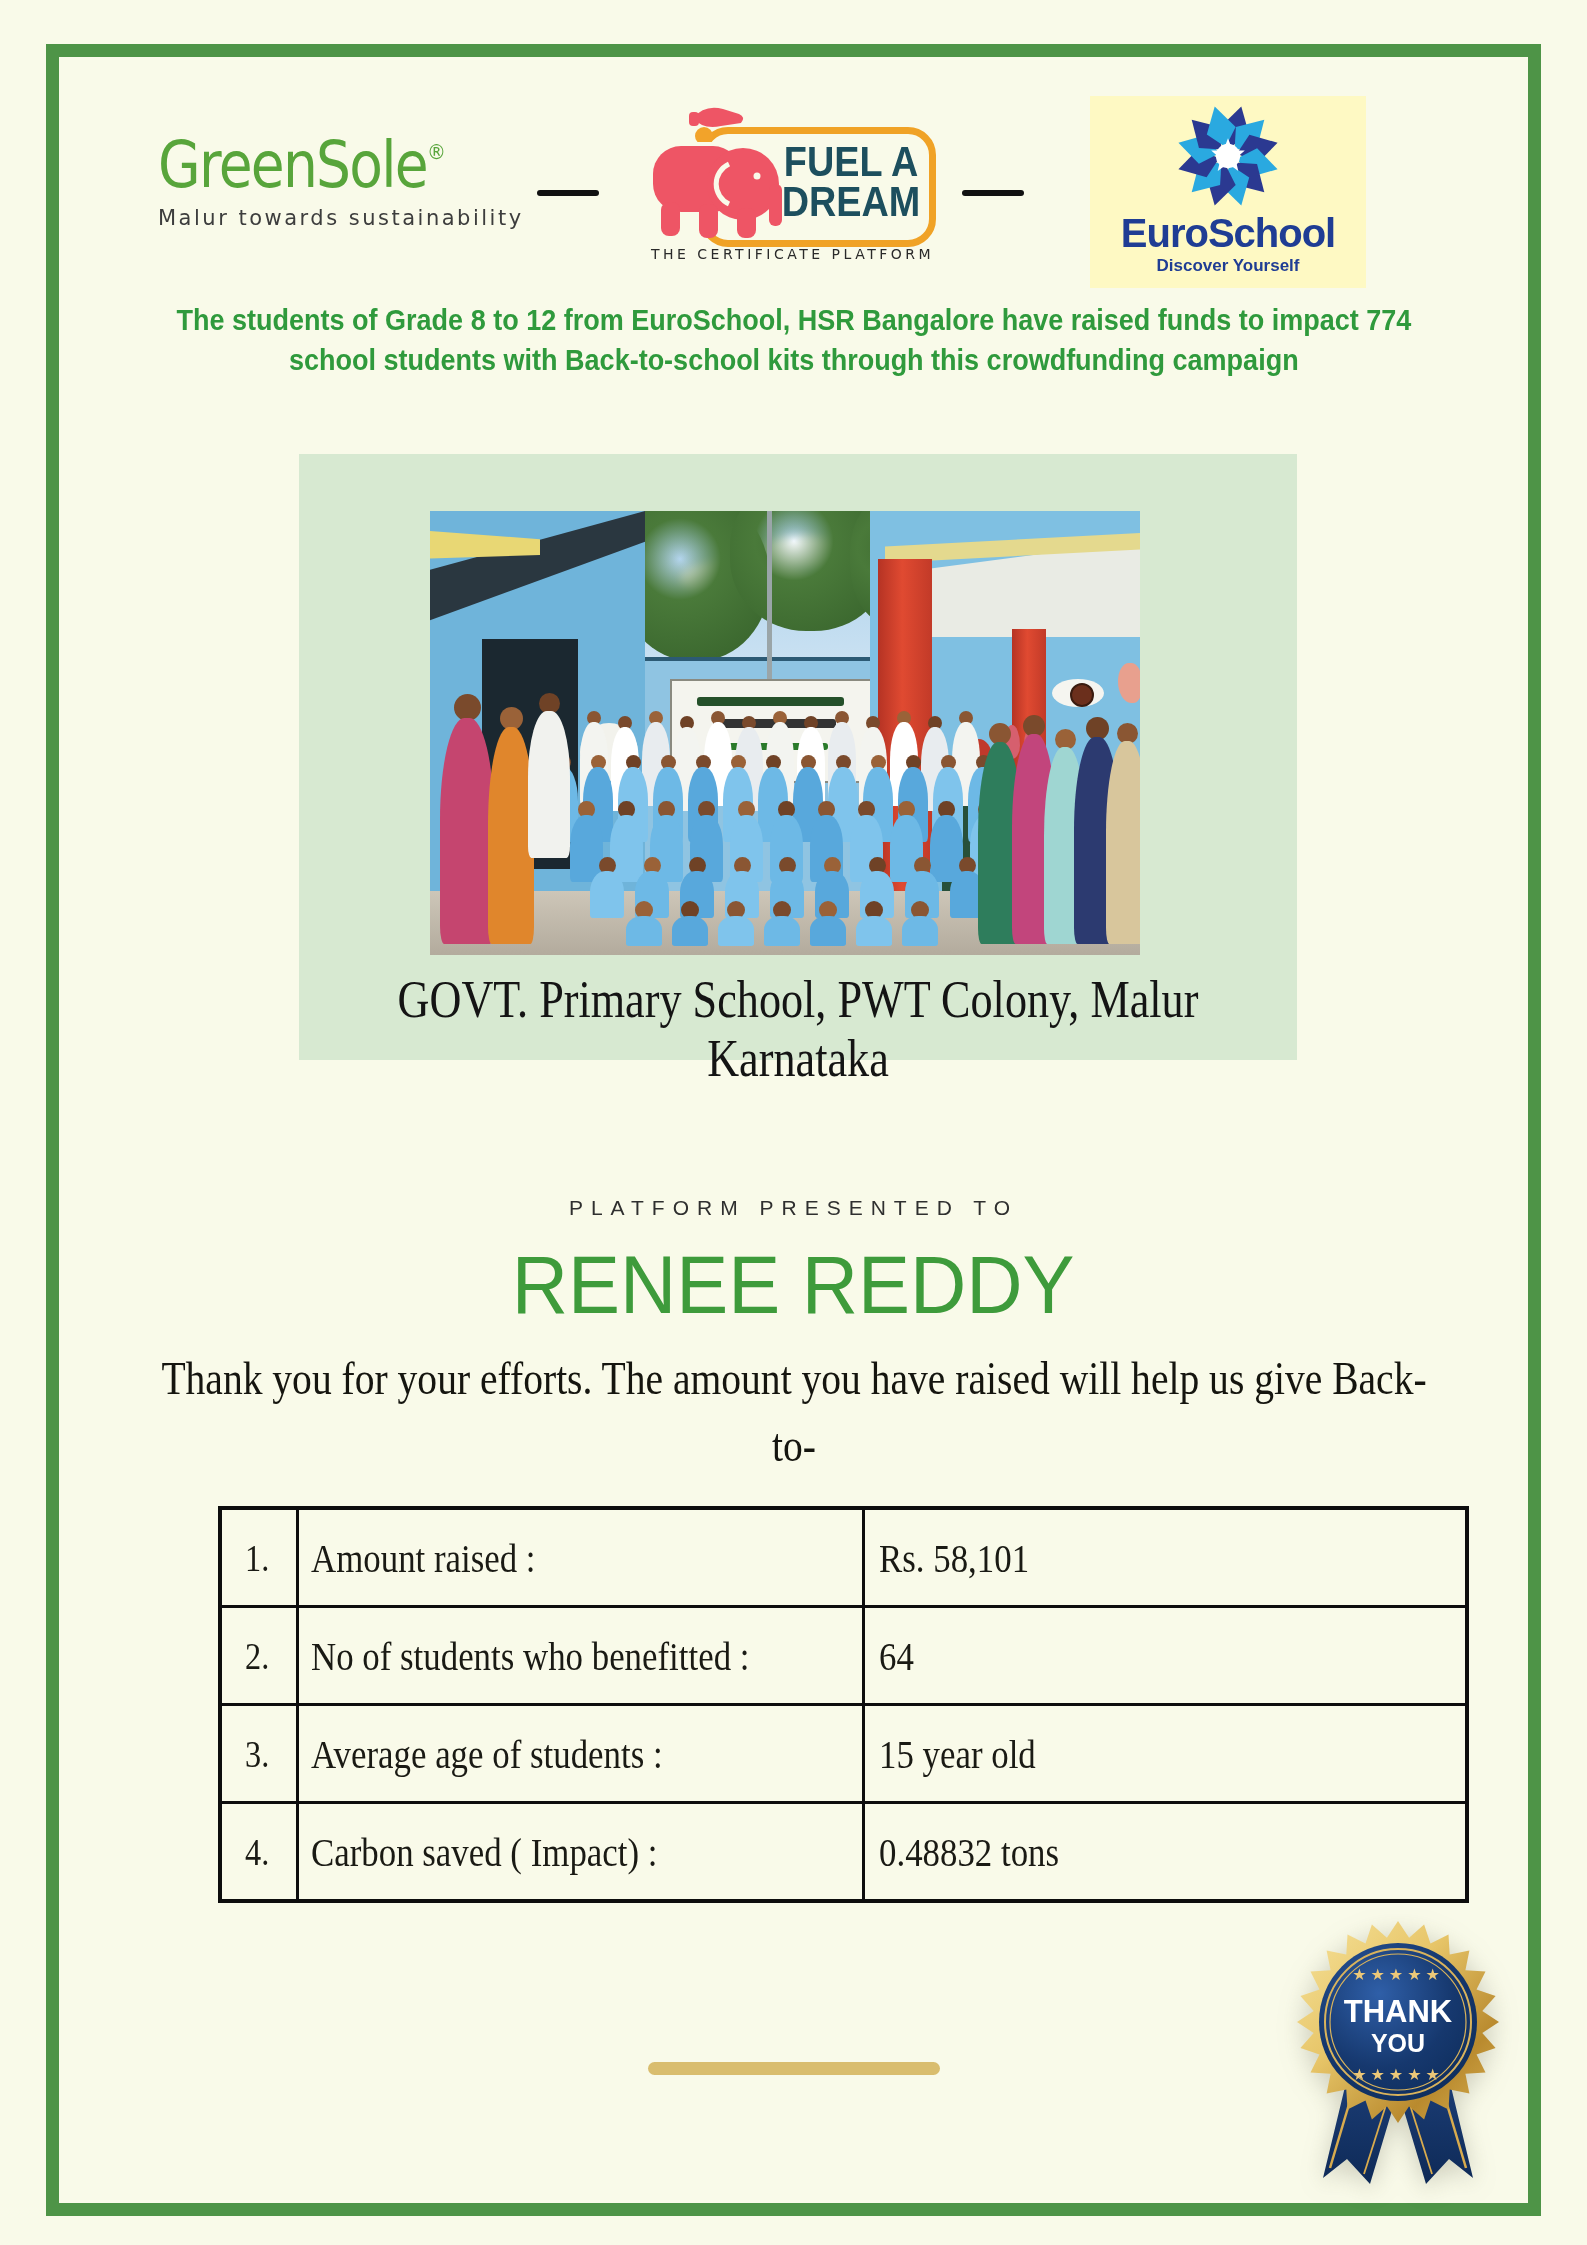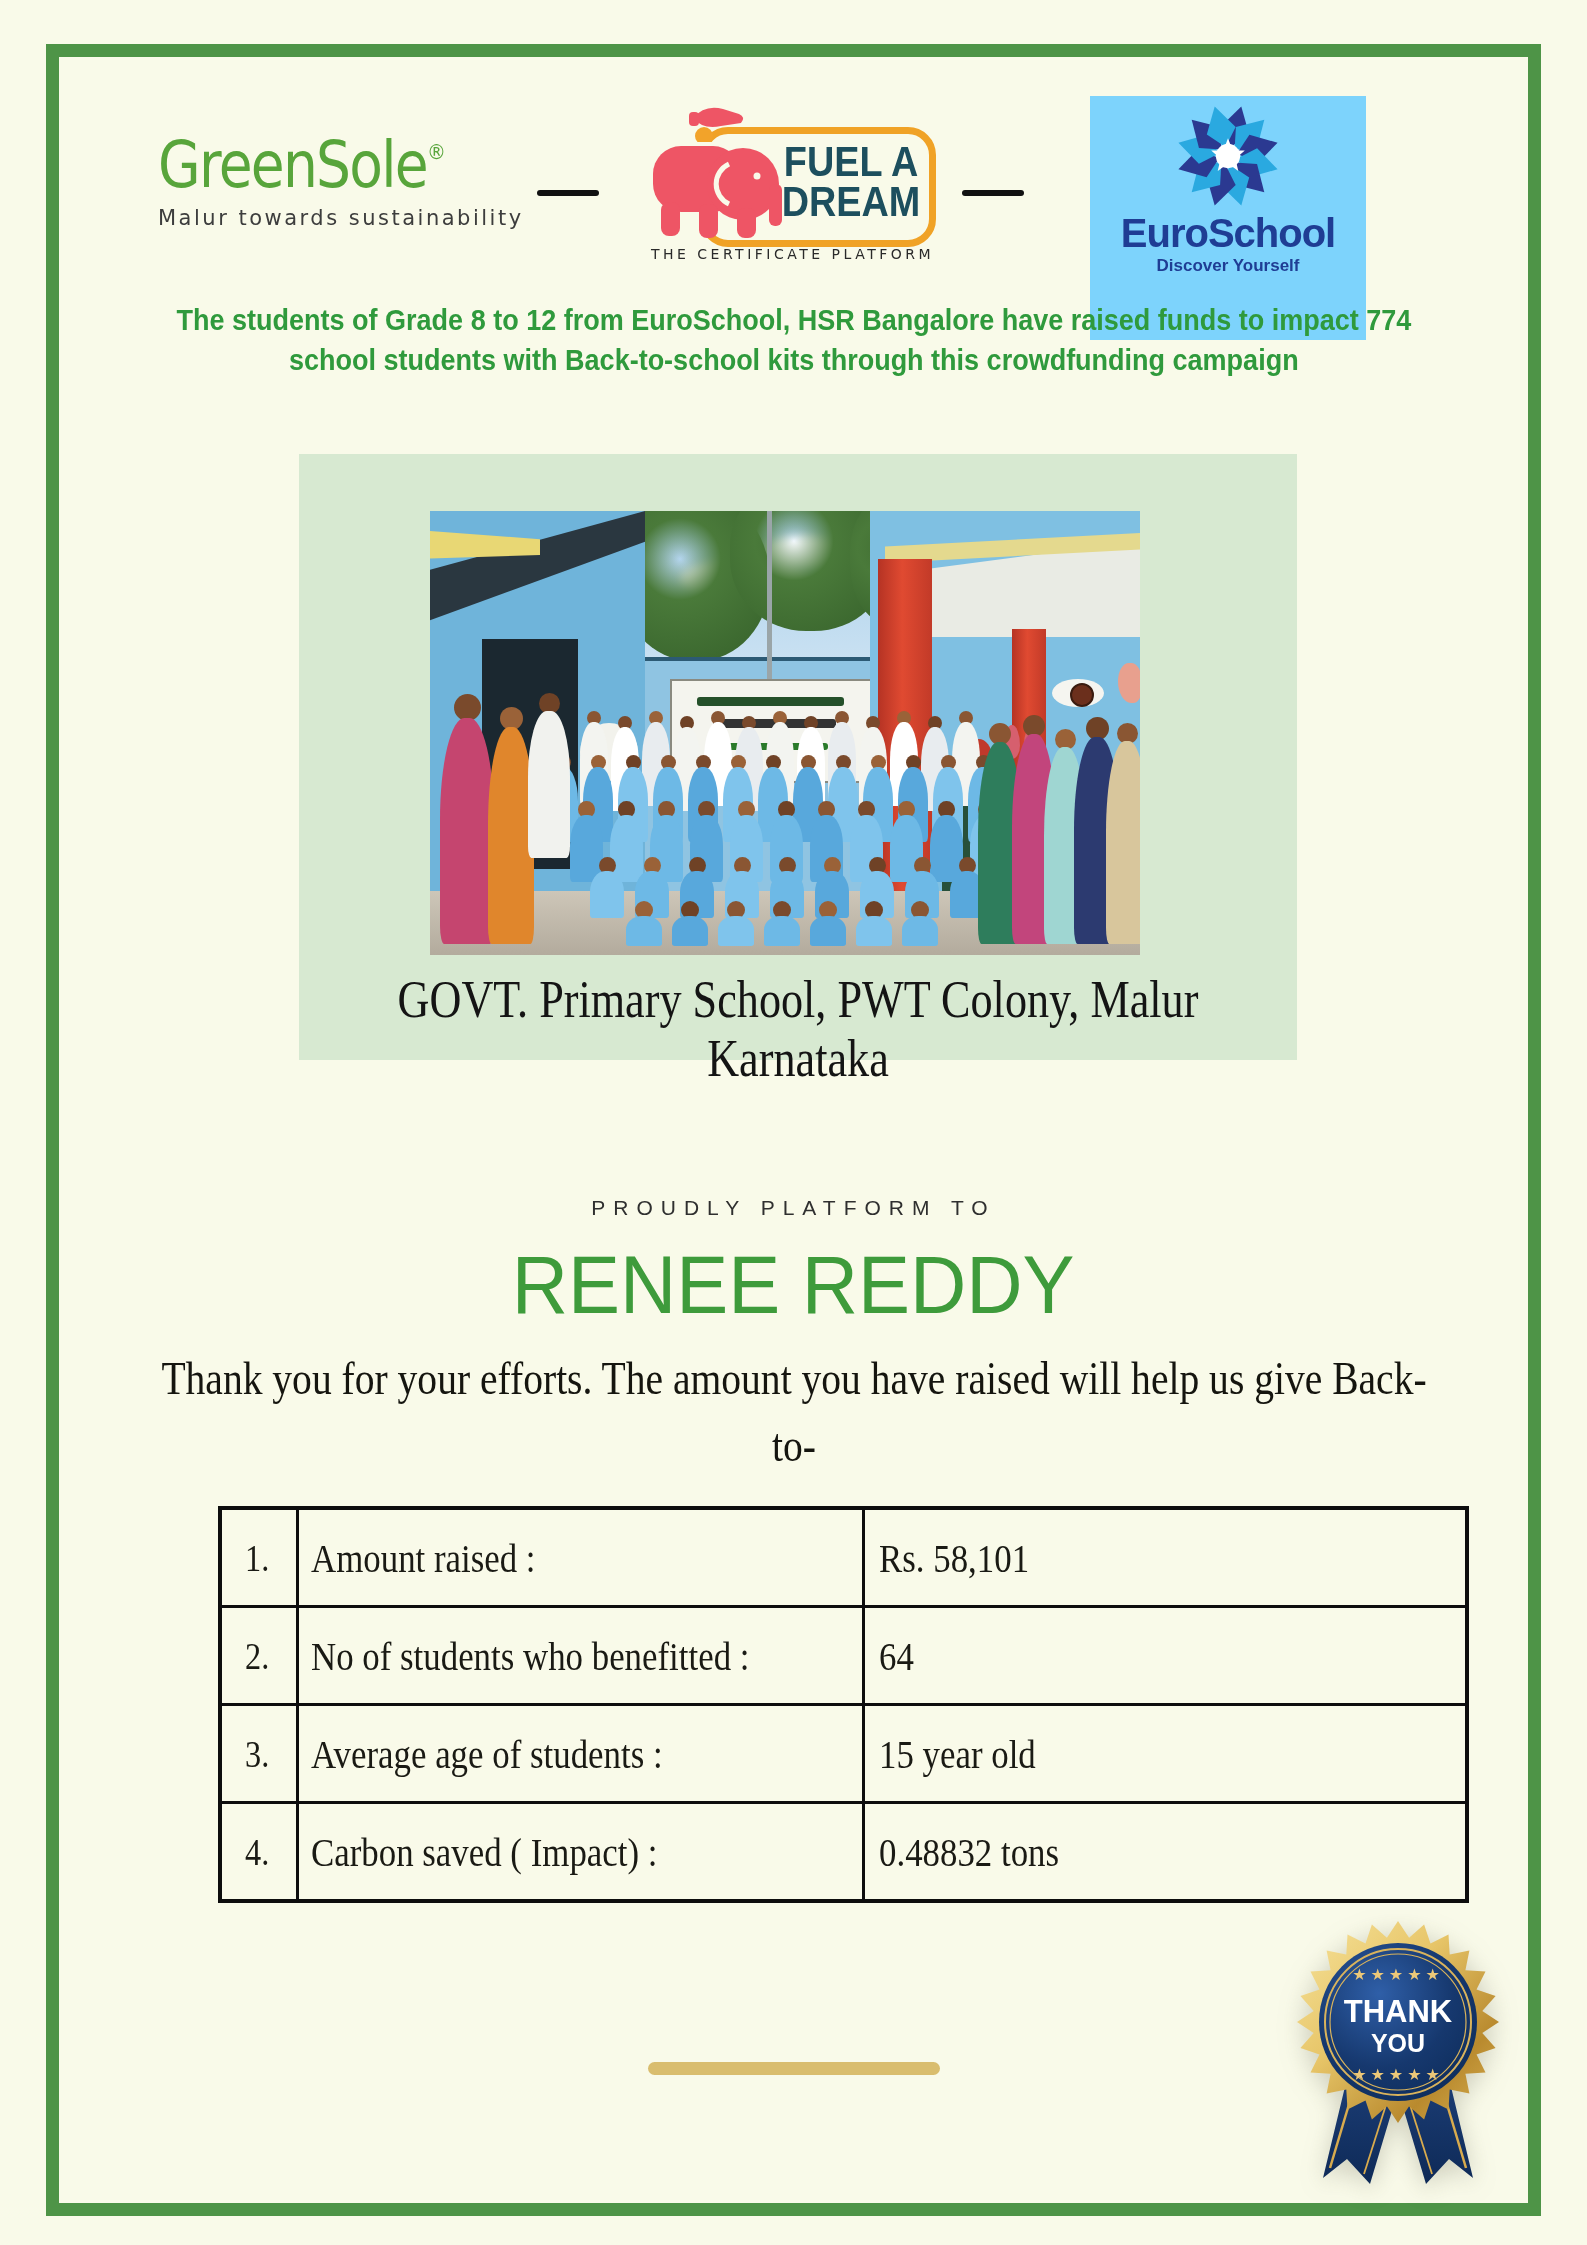--- a/index.html
+++ b/index.html
@@ -23,21 +23,21 @@
 
   .fuel{left:645px;top:112px;width:295px;height:150px;}
   .fuel-box{position:absolute;left:55px;top:15px;width:222px;height:106px;border:7px solid #f0a226;border-radius:28px;}
   .fuel-text{position:absolute;left:126px;top:30px;width:160px;text-align:center;
              font-family:"Liberation Sans",sans-serif;font-weight:bold;color:#1d4f5e;font-size:42px;line-height:40px;
              transform:scaleX(0.9);transform-origin:center;}
   .fuel-tag{position:absolute;left:0px;top:134px;width:295px;text-align:center;
             font-family:"DejaVu Sans",sans-serif;font-size:14px;letter-spacing:3.5px;color:#2a2a2a;white-space:nowrap;}
   .fuel-el{position:absolute;left:-4px;top:-14px;}
 
-  .euro{left:1090px;top:96px;width:276px;height:244px;background:#7dd3fc;text-align:center;}
+  .euro{left:1090px;top:96px;width:276px;height:192px;background:#fef9c3;text-align:center;}
   .euro-star{margin-top:4px;}
   .euro-name{font-family:"Liberation Sans",sans-serif;font-weight:bold;font-size:40px;color:#1f3d94;
              line-height:34px;letter-spacing:-1px;}
   .euro-tag{font-family:"Liberation Sans",sans-serif;font-weight:bold;font-size:17px;color:#1f3d94;margin-top:6px;}
 
   
   .headline{left:0;top:300px;width:1587px;text-align:center;color:#2f9a3c;
             font-family:"Liberation Sans",sans-serif;font-weight:bold;font-size:30px;line-height:40px;}
   .headline .condensed{transform:scaleX(0.9);}
 
@@ -456,21 +456,21 @@
             <div class="fig-body" style="height: 203px; background: rgb(216, 198, 156);"></div>
           </div>
         </div>
     </div>
     <div class="caption">
       <span class="condensed">GOVT. Primary School, PWT Colony, Malur Karnataka</span>
     </div>
   </div>
 
 
-  <div class="abs presented">PROUDLY PLATFORM TO</div>
+  <div class="abs presented">PLATFORM PRESENTED TO</div>
 
   <div class="abs recipient">
     <span class="condensed">RENEE REDDY</span>
   </div>
 
   <div class="abs message">
     <div><span class="condensed">Thank you for your efforts. The amount you have raised will help us give Back-to-</span></div>
   </div>
 
   <table class="impact">

